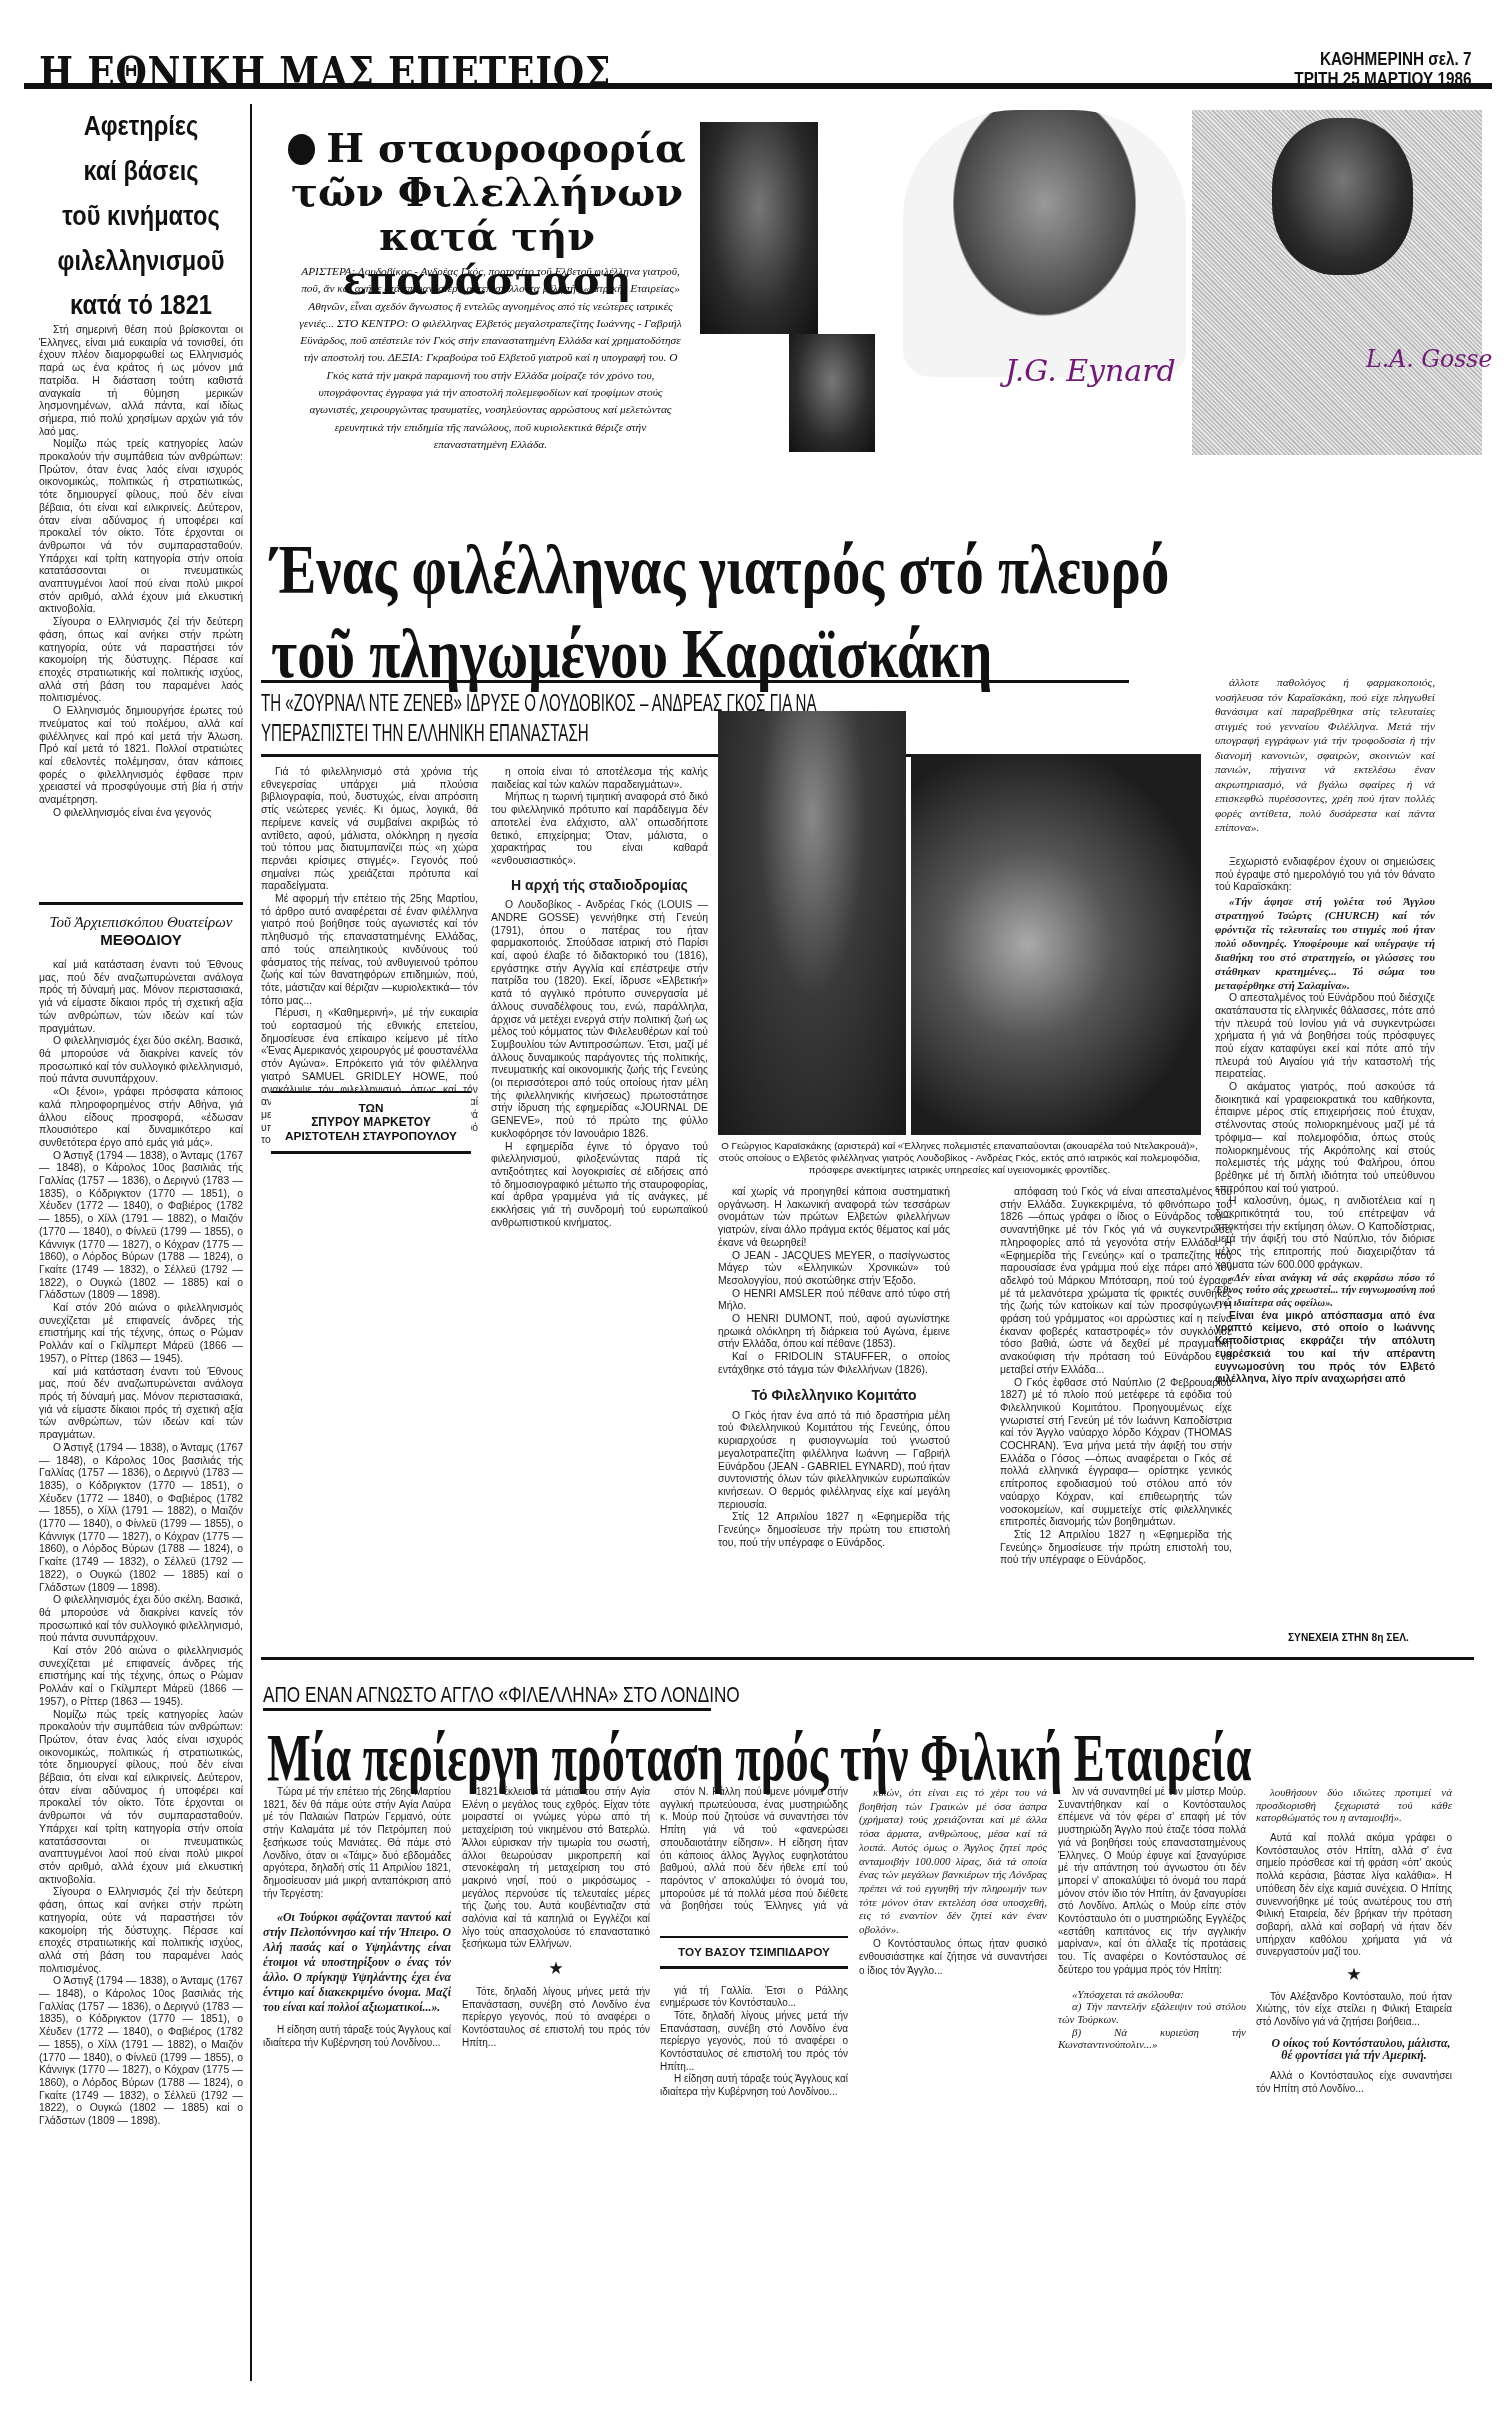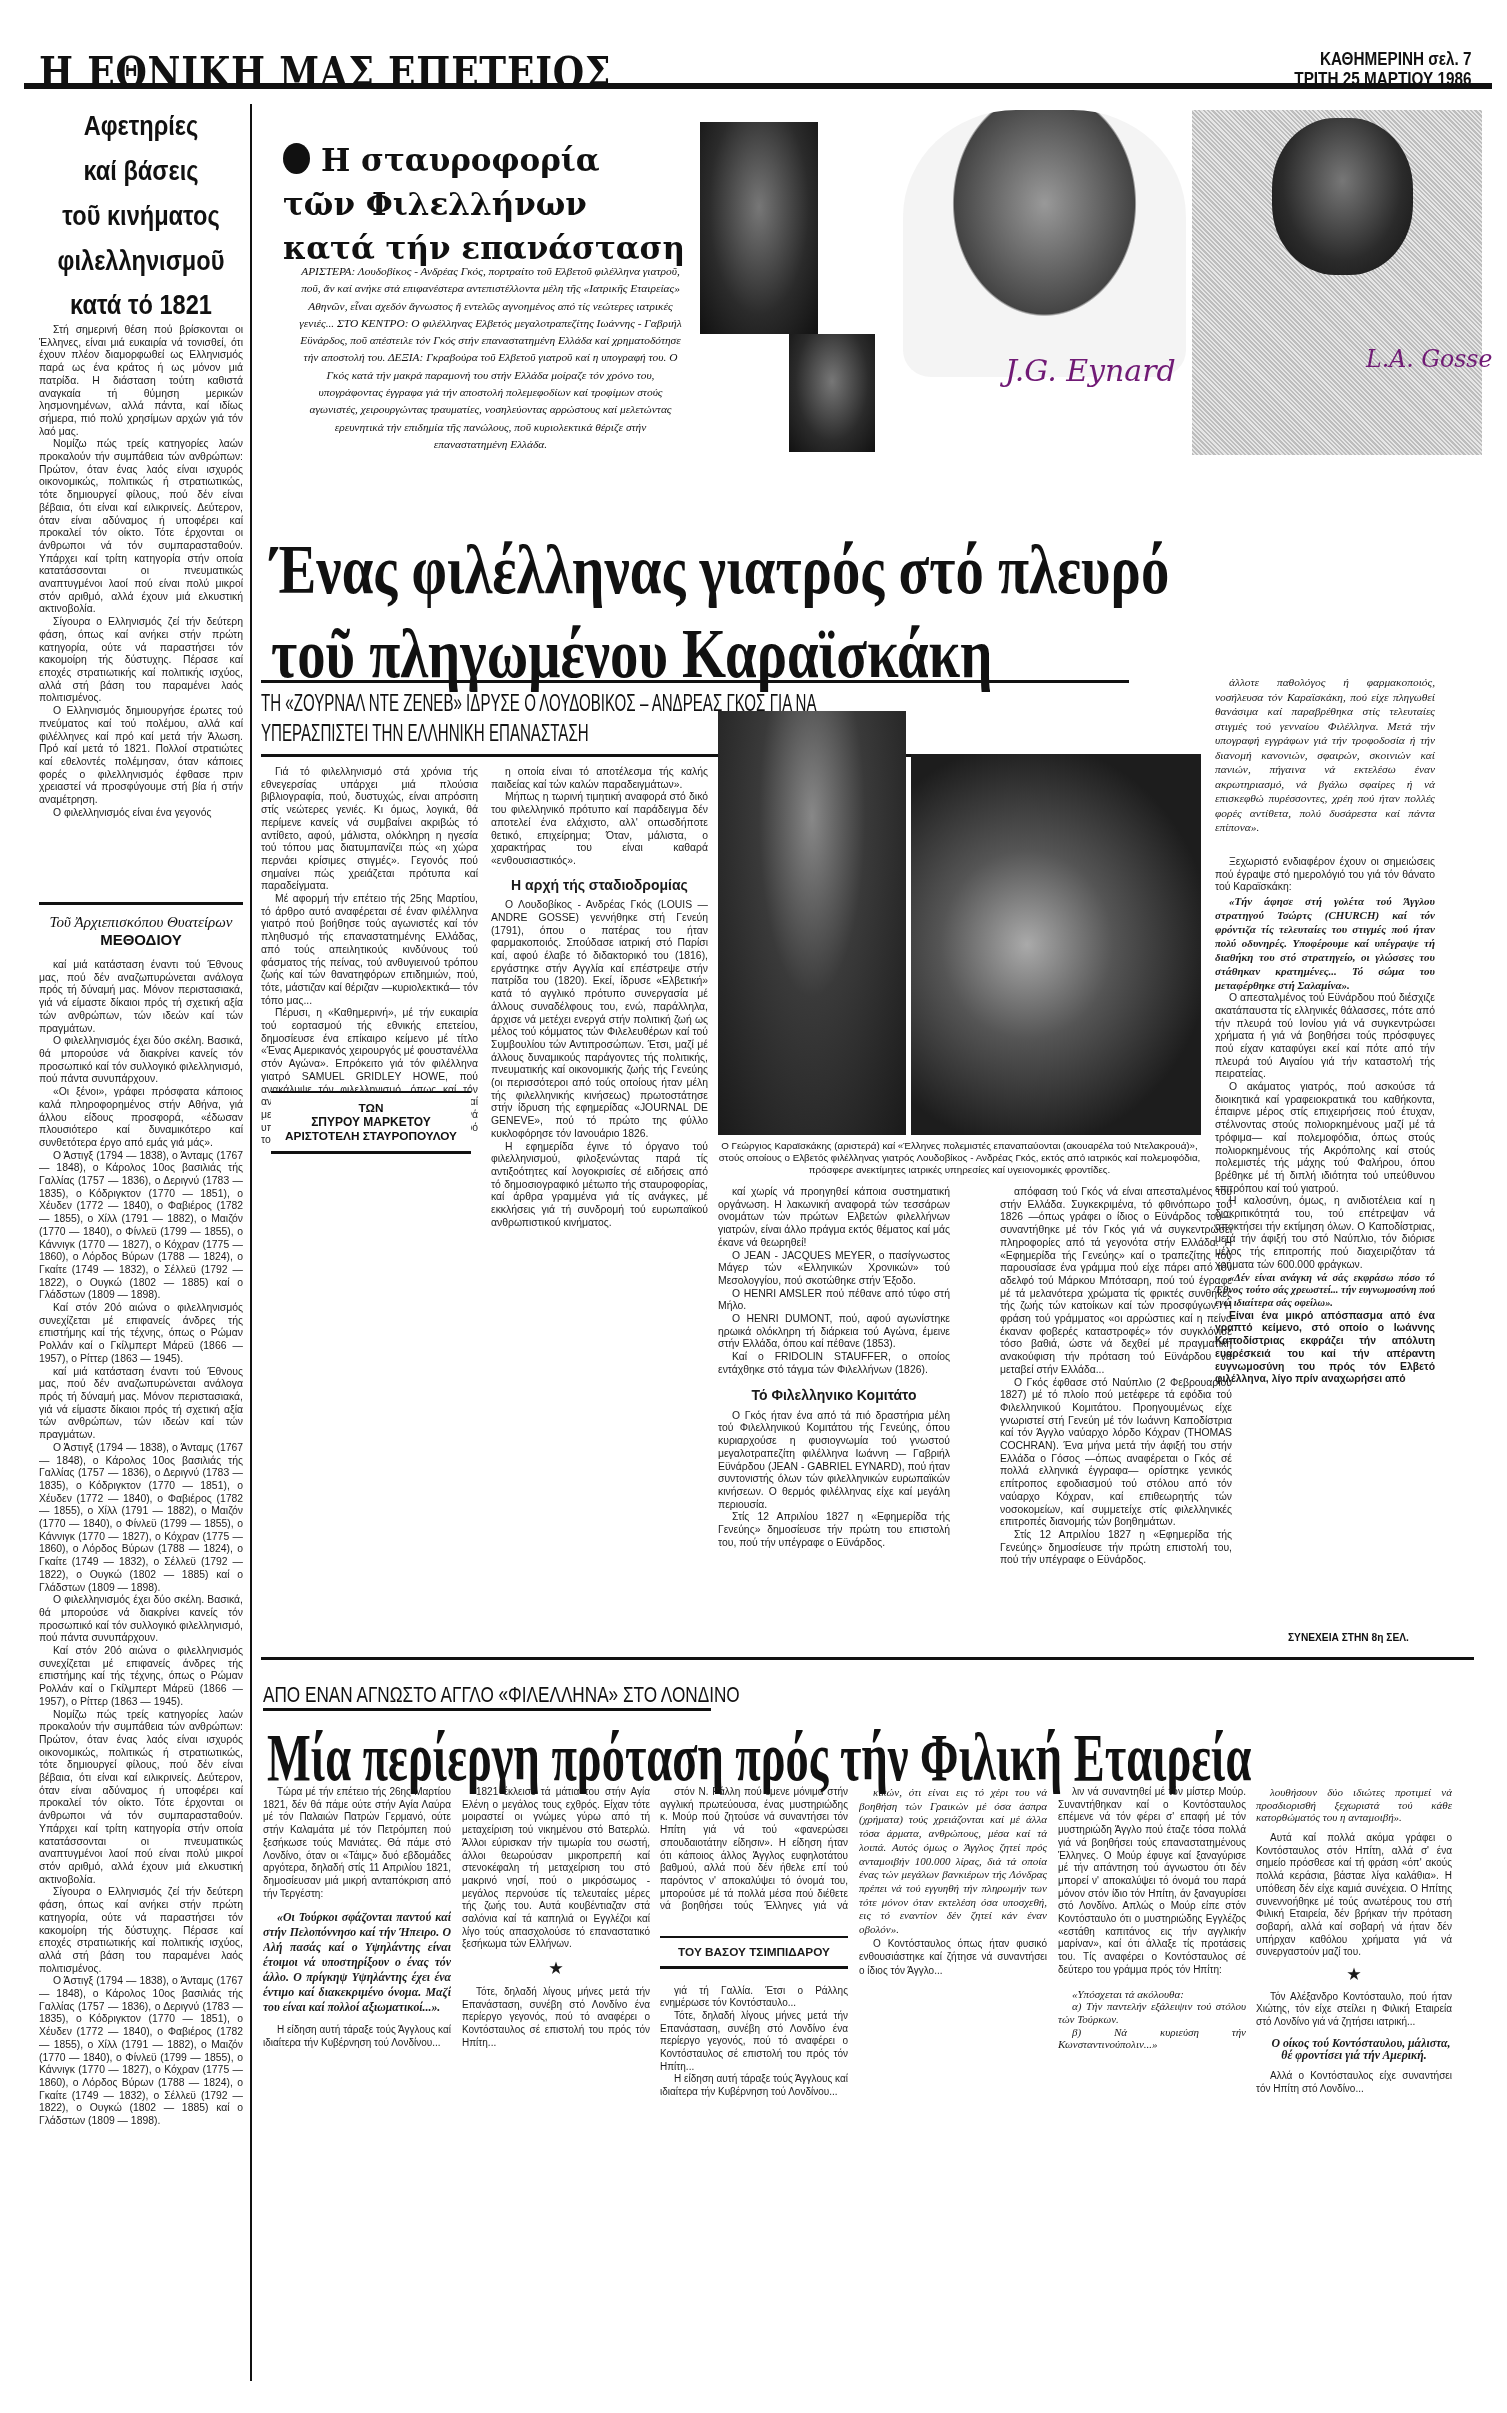--- a/index.html
+++ b/index.html
@@ -59,21 +59,21 @@
     <p>Ο Άστιγξ (1794 — 1838), ο Άνταμς (1767 — 1848), ο Κάρολος 10ος βασιλιάς τής Γαλλίας (1757 — 1836), ο Δεριγνύ (1783 — 1835), ο Κόδριγκτον (1770 — 1851), ο Χέυδεν (1772 — 1840), ο Φαβιέρος (1782 — 1855), ο Χίλλ (1791 — 1882), ο Μαιζόν (1770 — 1840), ο Φίνλεϋ (1799 — 1855), ο Κάννιγκ (1770 — 1827), ο Κόχραν (1775 — 1860), ο Λόρδος Βύρων (1788 — 1824), ο Γκαίτε (1749 — 1832), ο Σέλλεϋ (1792 — 1822), ο Ουγκώ (1802 — 1885) καί ο Γλάδστων (1809 — 1898).</p>
     <p>Ο φιλελληνισμός έχει δύο σκέλη. Βασικά, θά μπορούσε νά διακρίνει κανείς τόν προσωπικό καί τόν συλλογικό φιλελληνισμό, πού πάντα συνυπάρχουν.</p>
     <p>Καί στόν 20ό αιώνα ο φιλελληνισμός συνεχίζεται μέ επιφανείς άνδρες τής επιστήμης καί τής τέχνης, όπως ο Ρώμαν Ρολλάν καί ο Γκίλμπερτ Μάρεϋ (1866 — 1957), ο Ρίττερ (1863 — 1945).</p>
     <p>Νομίζω πώς τρείς κατηγορίες λαών προκαλούν τήν συμπάθεια τών ανθρώπων: Πρώτον, όταν ένας λαός είναι ισχυρός οικονομικώς, πολιτικώς ή στρατιωτικώς, τότε δημιουργεί φίλους, πού δέν είναι βέβαια, ότι είναι καί ειλικρινείς. Δεύτερον, όταν είναι αδύναμος ή υποφέρει καί προκαλεί τόν οίκτο. Τότε έρχονται οι άνθρωποι νά τόν συμπαρασταθούν. Υπάρχει καί τρίτη κατηγορία στήν οποία κατατάσσονται οι πνευματικώς αναπτυγμένοι λαοί πού είναι πολύ μικροί στόν αριθμό, αλλά έχουν μιά ελκυστική ακτινοβολία.</p>
     <p>Σίγουρα ο Ελληνισμός ζεί τήν δεύτερη φάση, όπως καί ανήκει στήν πρώτη κατηγορία, ούτε νά παραστήσει τόν κακομοίρη τής δύστυχης. Πέρασε καί εποχές στρατιωτικής καί πολιτικής ισχύος, αλλά στή βάση του παραμένει λαός πολιτισμένος.</p>
     <p>Ο Άστιγξ (1794 — 1838), ο Άνταμς (1767 — 1848), ο Κάρολος 10ος βασιλιάς τής Γαλλίας (1757 — 1836), ο Δεριγνύ (1783 — 1835), ο Κόδριγκτον (1770 — 1851), ο Χέυδεν (1772 — 1840), ο Φαβιέρος (1782 — 1855), ο Χίλλ (1791 — 1882), ο Μαιζόν (1770 — 1840), ο Φίνλεϋ (1799 — 1855), ο Κάννιγκ (1770 — 1827), ο Κόχραν (1775 — 1860), ο Λόρδος Βύρων (1788 — 1824), ο Γκαίτε (1749 — 1832), ο Σέλλεϋ (1792 — 1822), ο Ουγκώ (1802 — 1885) καί ο Γλάδστων (1809 — 1898).</p>
   </div>
 </div>
 <div class="abs vrule" style="left:250px;top:104px;height:2277px;"></div>
 
-<div class="abs" style="left:283px;top:126px;width:408px;text-align:left;font-family:'DejaVu Serif',serif;font-weight:bold;font-size:31px;line-height:44px;margin-top:12px;">
+<div class="abs" style="left:283px;top:126px;width:408px;text-align:center;font-family:'DejaVu Serif',serif;font-weight:bold;font-size:40px;line-height:44px;">
   <div><span style="display:inline-block;width:27px;height:31px;border-radius:50%;background:#111;vertical-align:-3.1px;margin-right:11px;"></span><span>Η σταυροφορία</span></div>
   <div>τῶν Φιλελλήνων</div>
   <div>κατά τήν επανάσταση</div>
 </div>
 <div class="abs ital" style="left:298px;top:263px;width:385px;font-size:11.4px;line-height:17.3px;text-align:center;">ΑΡΙΣΤΕΡΑ: Λουδοβίκος - Ανδρέας Γκός, πορτραίτο τοῦ Ελβετοῦ φιλέλληνα γιατροῦ, ποῦ, ἄν καί ανήκε στά επιφανέστερα αντεπιστέλλοντα μέλη τῆς «Ιατρικῆς Εταιρείας» Αθηνῶν, εἶναι σχεδόν ἄγνωστος ἤ εντελῶς αγνοημένος από τίς νεώτερες ιατρικές γενιές... ΣΤΟ ΚΕΝΤΡΟ: Ο φιλέλληνας Ελβετός μεγαλοτραπεζίτης Ιωάννης - Γαβριήλ Εϋνάρδος, ποῦ απέστειλε τόν Γκός στήν επαναστατημένη Ελλάδα καί χρηματοδότησε τήν αποστολή του. ΔΕΞΙΑ: Γκραβούρα τοῦ Ελβετοῦ γιατροῦ καί η υπογραφή του. Ο Γκός κατά τήν μακρά παραμονή του στήν Ελλάδα μοίραζε τόν χρόνο του, υπογράφοντας έγγραφα γιά τήν αποστολή πολεμεφοδίων καί τροφίμων στούς αγωνιστές, χειρουργώντας τραυματίες, νοσηλεύοντας αρρώστους καί μελετώντας ερευνητικά τήν επιδημία τῆς πανώλους, ποῦ κυριολεκτικά θέριζε στήν επαναστατημένη Ελλάδα.</div>
 
 <div class="abs photo photo-mid" style="left:700px;top:122px;width:118px;height:212px;"></div>
 <div class="abs photo photo-mid" style="left:903px;top:110px;width:283px;height:267px;border-radius:40% 40% 10% 10%;background:radial-gradient(ellipse at 50% 35%, #999 0%, #444 45%, #f4f4f4 46%, #f4f4f4 100%);"></div>
 <div class="abs photo photo-light" style="left:1192px;top:110px;width:290px;height:345px;"></div>
 <div class="abs photo photo-mid" style="left:1272px;top:118px;width:141px;height:157px;border-radius:45%;"></div>
@@ -199,17 +199,17 @@
 <div class="abs body-text" style="left:1058px;top:1786px;width:188px;height:612px;overflow:hidden;font-size:10px;">
   <p>λιν νά συναντηθεί μέ τόν μίστερ Μούρ. Συναντήθηκαν καί ο Κοντόσταυλος επέμενε νά τόν φέρει σ' επαφή μέ τόν μυστηριώδη Άγγλο πού έταζε τόσα πολλά γιά νά βοηθήσει τούς επαναστατημένους Έλληνες. Ο Μούρ έφυγε καί ξαναγύρισε μέ τήν απάντηση τού άγνωστου ότι δέν μπορεί ν' αποκαλύψει τό όνομά του παρά μόνον στόν ίδιο τόν Ηπίτη, άν ξαναγυρίσει στό Λονδίνο. Απλώς ο Μούρ είπε στόν Κοντόσταυλο ότι ο μυστηριώδης Εγγλέζος «εστάθη καπιτάνος εις τήν αγγλικήν μαρίναν», καί ότι άλλαξε τίς προτάσεις του. Τίς αναφέρει ο Κοντόσταυλος σέ δεύτερο του γράμμα πρός τόν Ηπίτη:</p>
   <p class="ital" style="font-size:11px;margin-top:11px;">«Υπόσχεται τά ακόλουθα:</p>
   <p class="ital" style="font-size:11px;">α) Τήν παντελήν εξάλειψιν τού στόλου τών Τούρκων.</p>
   <p class="ital" style="font-size:11px;">β) Νά κυριεύση τήν Κωνσταντινούπολιν...»</p>
 </div>
 <div class="abs body-text" style="left:1256px;top:1786px;width:196px;height:612px;overflow:hidden;font-size:10px;">
   <p class="ital" style="font-size:11px;">λουθήσουν δύο ιδιώτες προτιμεί νά προσδιορισθή ξεχωριστά τού κάθε κατορθώματός του η ανταμοιβή».</p>
   <p style="margin-top:7.9px;">Αυτά καί πολλά ακόμα γράφει ο Κοντόσταυλος στόν Ηπίτη, αλλά σ' ένα σημείο πρόσθεσε καί τή φράση «όπ' ακούς πολλά κεράσια, βάσταε λίγα καλάθια». Η υπόθεση δέν είχε καμιά συνέχεια. Ο Ηπίτης συνεννοήθηκε μέ τούς ανωτέρους του στή Φιλική Εταιρεία, δέν βρήκαν τήν πρόταση σοβαρή, αλλά καί σοβαρή νά ήταν δέν υπήρχαν καθόλου χρήματα γιά νά συνεργαστούν μαζί του.</p>
   <div class="star" style="margin:9.4px 0;">★</div>
-  <p>Τόν Αλέξανδρο Κοντόσταυλο, πού ήταν Χιώτης, τόν είχε στείλει η Φιλική Εταιρεία στό Λονδίνο γιά νά ζητήσει ιατρική...</p>
+  <p>Τόν Αλέξανδρο Κοντόσταυλο, πού ήταν Χιώτης, τόν είχε στείλει η Φιλική Εταιρεία στό Λονδίνο γιά νά ζητήσει βοήθεια...</p>
   <p class="ital" style="font-size:11.8px;font-weight:bold;text-align:center;margin:7.9px 0;">Ο οίκος τού Κοντόσταυλου, μάλιστα, θέ φροντίσει γιά τήν Αμερική.</p>
   <p>Αλλά ο Κοντόσταυλος είχε συναντήσει τόν Ηπίτη στό Λονδίνο...</p>
 </div>
 
 
 </body></html>

